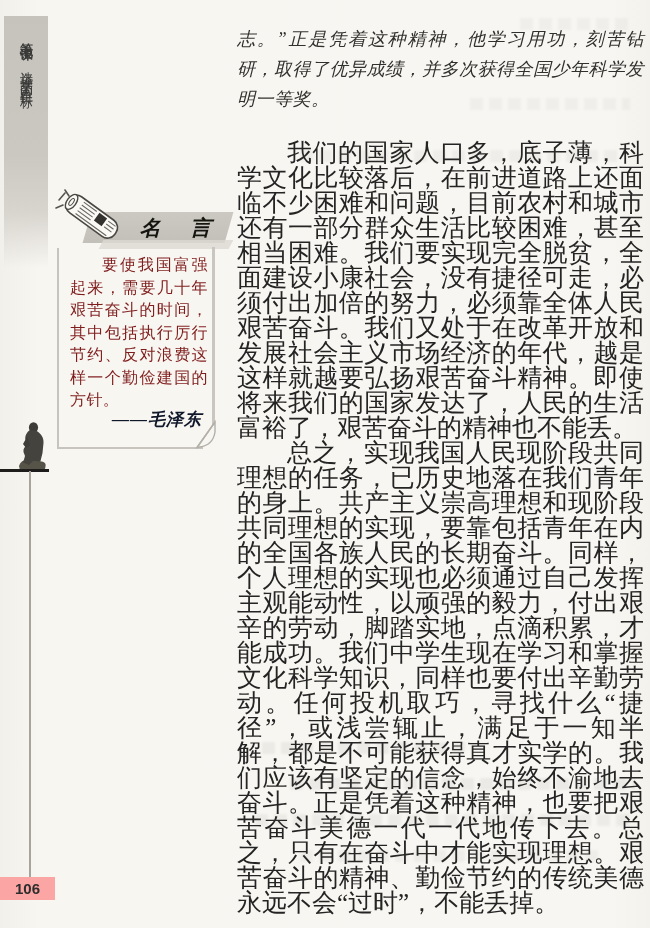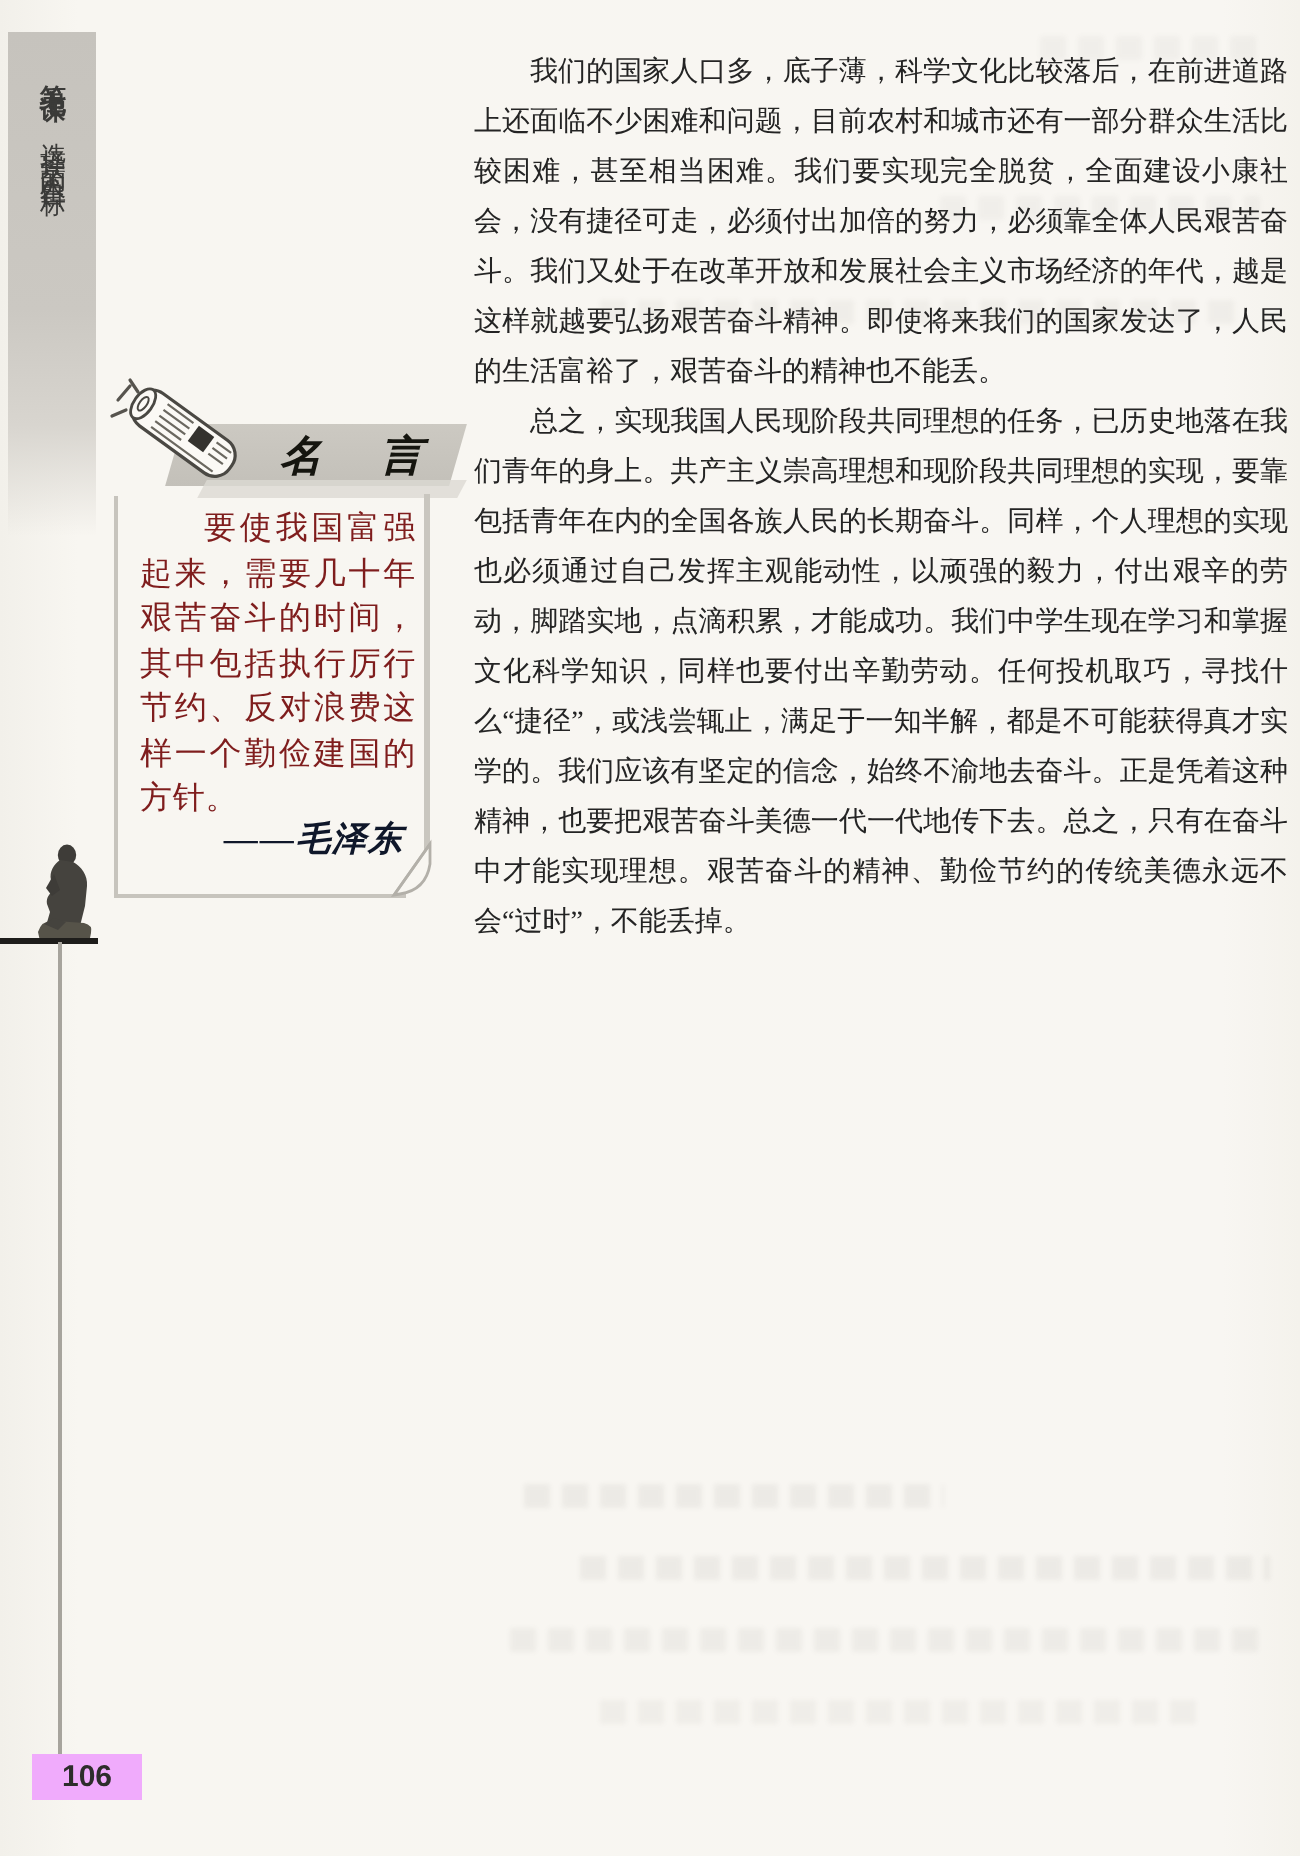--- a/index.html
+++ b/index.html
@@ -20,22 +20,22 @@
     font-family:"Liberation Sans","DejaVu Sans",sans-serif;
     font-size:13px;color:#3a3a38;letter-spacing:3px;font-weight:700;
   }
   .vtext.lesson{margin-top:16px;}
   .vtext.title{margin-top:20px;font-weight:400;}
   
   .thinker{position:absolute;left:15px;top:421px;}
   .base-rule{position:absolute;left:0;top:469px;width:49px;height:2.5px;background:#1e1d1b;}
   .drop-rule{position:absolute;left:29px;top:471px;width:1.5px;height:406px;background:#a7a49d;}
   .page-badge{
-    position:absolute;left:16px;top:877px;width:55px;height:23px;
-    background:#f0abfc;display:flex;align-items:center;justify-content:center;
+    position:absolute;left:0;top:877px;width:55px;height:23px;
+    background:#fca5a5;display:flex;align-items:center;justify-content:center;
     font-family:"Liberation Sans","DejaVu Sans",sans-serif;
     font-size:15px;font-weight:700;color:#2d2d2b;
   }
   
   .quote-box{position:absolute;left:57px;top:188px;width:160px;height:268px;}
   .qb-icon{position:absolute;left:-6px;top:-4px;}
   .qb-banner{
     position:absolute;left:30px;top:24px;width:142px;height:31px;
     background:linear-gradient(180deg,#ccc9c2,#c3c0b9);
     transform:skewX(-16deg);
@@ -68,21 +68,21 @@
   .main-col{position:absolute;left:237px;top:24px;width:407px;text-align:justify;}
   .p-intro{
     margin:0 0 26px 0;font-style:italic;font-size:18px;line-height:30px;color:#30302e;
     letter-spacing:.5px;
   }
   .p-head{margin:0;font-size:19px;line-height:25px;text-indent:2em;}
   .p-head .bold{
     font-family:"Liberation Sans","DejaVu Sans",sans-serif;
     font-weight:700;color:#111;letter-spacing:-.2px;
   }
-  .p-body{margin:0;font-size:14px;line-height:25px;text-indent:2em;color:#242424;}
+  .p-body{margin:0;font-size:25px;line-height:25px;text-indent:2em;color:#242424;}
   
   .bleed{
     position:absolute;height:12px;opacity:.08;filter:blur(1.3px);
     background:repeating-linear-gradient(90deg,#6d6a63 0 13px,transparent 13px 19px);
   }
 </style>
 </head>
 <body>
 
 <div class="side-band">
@@ -130,20 +130,21 @@
     <svg width="28" height="32" viewBox="0 0 28 32" aria-hidden="true">
       <path d="M23,3 L23,13 Q21,26 8,28 L5,28.5 Z" fill="#f8f6f1" stroke="#b3b0a9" stroke-width="1.4"></path>
       <path d="M23,3 L5,28.5" stroke="#b3b0a9" stroke-width="1.4"></path>
     </svg>
   </div>
   <div class="qb-text">要使我国富强起来，需要几十年艰苦奋斗的时间，其中包括执行厉行节约、反对浪费这样一个勤俭建国的方针。</div>
   <div class="qb-attr">——毛泽东</div>
 </div>
 
 <div class="main-col">
+  <p class="p-intro">志。”正是凭着这种精神，他学习用功，刻苦钻研，取得了优异成绩，并多次获得全国少年科学发明一等奖。</p>
   <p class="p-body">我们的国家人口多，底子薄，科学文化比较落后，在前进道路上还面临不少困难和问题，目前农村和城市还有一部分群众生活比较困难，甚至相当困难。我们要实现完全脱贫，全面建设小康社会，没有捷径可走，必须付出加倍的努力，必须靠全体人民艰苦奋斗。我们又处于在改革开放和发展社会主义市场经济的年代，越是这样就越要弘扬艰苦奋斗精神。即使将来我们的国家发达了，人民的生活富裕了，艰苦奋斗的精神也不能丢。</p>
   <p class="p-body">总之，实现我国人民现阶段共同理想的任务，已历史地落在我们青年的身上。共产主义崇高理想和现阶段共同理想的实现，要靠包括青年在内的全国各族人民的长期奋斗。同样，个人理想的实现也必须通过自己发挥主观能动性，以顽强的毅力，付出艰辛的劳动，脚踏实地，点滴积累，才能成功。我们中学生现在学习和掌握文化科学知识，同样也要付出辛勤劳动。任何投机取巧，寻找什么“捷径”，或浅尝辄止，满足于一知半解，都是不可能获得真才实学的。我们应该有坚定的信念，始终不渝地去奋斗。正是凭着这种精神，也要把艰苦奋斗美德一代一代地传下去。总之，只有在奋斗中才能实现理想。艰苦奋斗的精神、勤俭节约的传统美德永远不会“过时”，不能丢掉。</p>
 </div>
 
 <div class="bleed" style="left:300px;top:150px;width:320px;opacity:.06"></div>
 <div class="bleed" style="left:470px;top:98px;width:160px;opacity:.05"></div>
 <div class="bleed" style="left:262px;top:742px;width:210px"></div>
 <div class="bleed" style="left:290px;top:778px;width:345px"></div>
 <div class="bleed" style="left:255px;top:814px;width:380px;opacity:.07"></div>
 <div class="bleed" style="left:300px;top:850px;width:300px;opacity:.06"></div>

